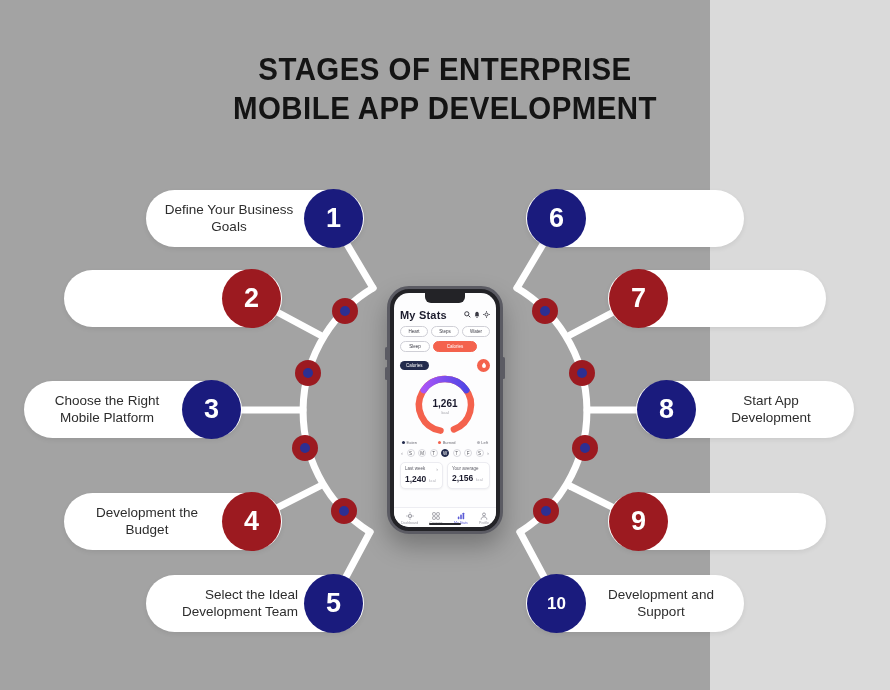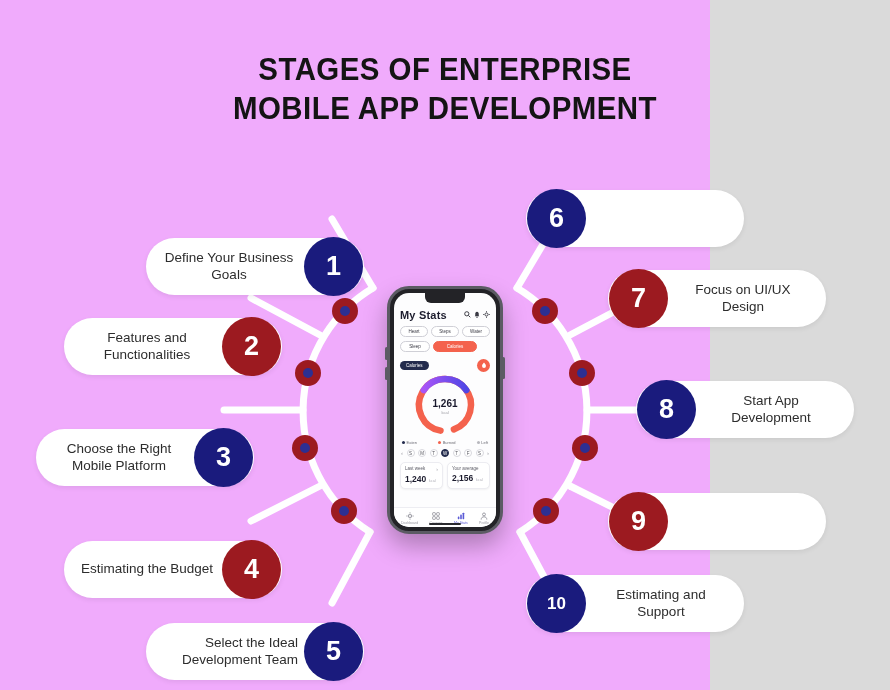--- a/index.html
+++ b/index.html
@@ -1,46 +1,46 @@
 <!DOCTYPE html>
 <html><head>
 <meta charset="utf-8">
 <style>
   * { margin:0; padding:0; box-sizing:border-box; }
   html,body { width:890px; height:690px; }
   body { font-family:"Liberation Sans", sans-serif; background:#dadada; overflow:hidden; }
-  .canvas { position:relative; width:710px; height:690px; background:#f0abfc; }
+  .canvas { position:relative; width:710px; height:690px; background:#a3a3a3; }
 
   
   .title { position:absolute; top:50px; left:0; width:890px; text-align:center;
            font-weight:bold; font-size:32px; line-height:39px; color:#141414;
            letter-spacing:.5px; transform:scaleX(.92); transform-origin:center; }
 
   
   svg.connectors { position:absolute; left:0; top:0; z-index:1; }
 
   
   .pill { position:absolute; width:218px; height:57px; background:#ffffff; border-radius:29px;
           display:flex; align-items:center; justify-content:center; text-align:center;
           font-size:13.5px; line-height:1.25; color:#2d2d2d; z-index:3;
           box-shadow:0 2px 5px rgba(0,0,0,.07); }
   .pill .num { position:absolute; top:-1px; width:59px; height:59px; border-radius:50%;
                display:flex; align-items:center; justify-content:center;
                color:#fff; font-weight:bold; font-size:27px; z-index:4; }
-  .pill.side-left  { padding:4px 66px 4px 14px;margin-top:48px; }
+  .pill.side-left  { padding:4px 66px 4px 14px; }
   .pill.side-left .num  { right:1px; }
   .pill.side-right { padding:4px 14px 4px 66px; }
   .pill.side-right .num { left:1px; }
   .num.c-navy { background:#1a1b7d; }
   .num.c-red  { background:#9c1a20; }
   .num.small  { font-size:17px; }
 
   .stage-1  { left:146px; top:190px; }
   .stage-2  { left:64px;  top:270px; }
-  .stage-3  { left:36px;  top:381px; }
+  .stage-3  { left:24px;  top:381px; }
   .stage-4  { left:64px;  top:493px; }
   .stage-5  { left:146px; top:575px;text-align:right; }
   .stage-6  { left:526px; top:190px; }
   .stage-7  { left:608px; top:270px; }
   .stage-8  { left:636px; top:381px; }
   .stage-9  { left:608px; top:493px; }
   .stage-10 { left:526px; top:575px; }
 
   
   .phone { position:absolute; left:387px; top:286px; width:116px; height:248px;
@@ -162,51 +162,49 @@
           <circle cx="546" cy="511" r="5" fill="#2d2f92"></circle>
         </g>
     </g>
   </svg>
 
   <div class="pill side-left stage-1">
     <span>Define Your Business Goals</span>
     <span class="num c-navy">1</span>
   </div>
   <div class="pill side-left stage-2">
-    <span>Features and Functionalities</span>
     <span class="num c-red">2</span>
   </div>
   <div class="pill side-left stage-3">
     <span>Choose the Right Mobile Platform</span>
     <span class="num c-navy">3</span>
   </div>
   <div class="pill side-left stage-4">
-    <span>Estimating the Budget</span>
+    <span>Development the Budget</span>
     <span class="num c-red">4</span>
   </div>
   <div class="pill side-left stage-5">
     <span>Select the Ideal Development Team</span>
     <span class="num c-navy">5</span>
   </div>
   <div class="pill side-right stage-6">
     <span class="num c-navy">6</span>
   </div>
   <div class="pill side-right stage-7">
-    <span>Focus on UI/UX Design</span>
     <span class="num c-red">7</span>
   </div>
   <div class="pill side-right stage-8">
     <span>Start App Development</span>
     <span class="num c-navy">8</span>
   </div>
   <div class="pill side-right stage-9">
     <span class="num c-red">9</span>
   </div>
   <div class="pill side-right stage-10">
-    <span>Estimating and Support</span>
+    <span>Development and Support</span>
     <span class="num c-navy small">10</span>
   </div>
 
   <div class="phone">
     <div class="side-btn btn-vol1"></div>
     <div class="side-btn btn-vol2"></div>
     <div class="side-btn btn-pwr"></div>
     <div class="screen">
       <div class="notch"></div>
       <div class="scr-in">

